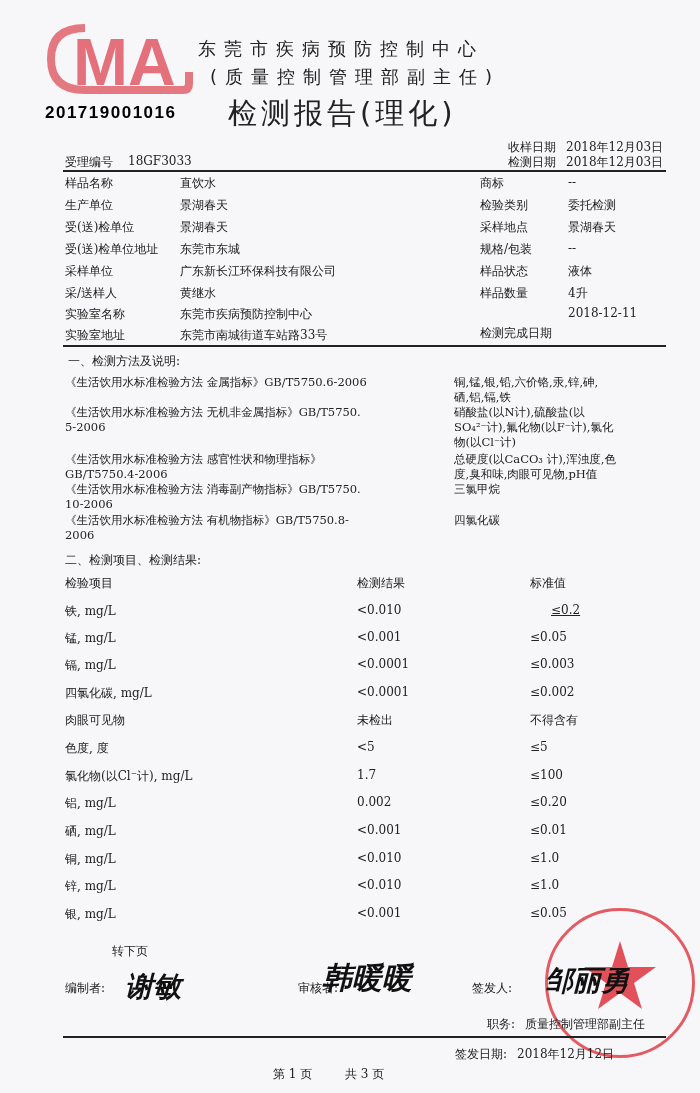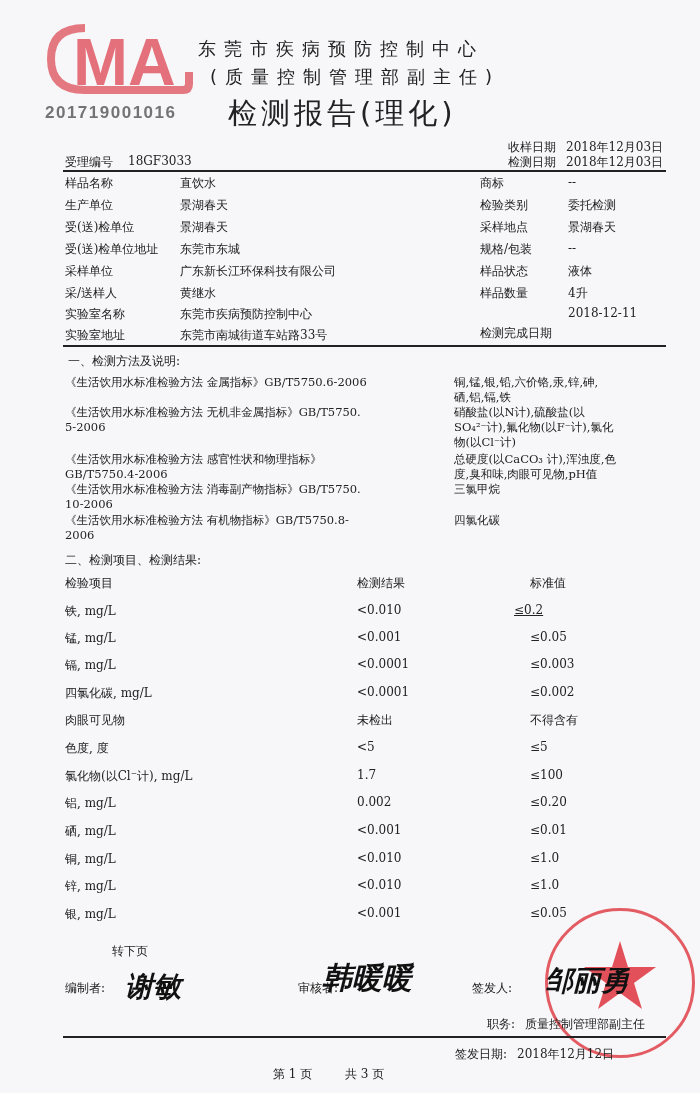--- a/index.html
+++ b/index.html
@@ -11,21 +11,21 @@
   }
   .abs { position: absolute; white-space: nowrap; }
   .s12 { font-size: 12px; }
   .s11 { font-size: 11.5px; }
 
   
   .cma {
     position: absolute; left: 45px; top: 22px; width: 150px; height: 74px;
   }
   .cma-num {
-    position: absolute; left: 45px; top: 103px; font-size: 17px; color: #737373;
+    position: absolute; left: 45px; top: 103px; font-size: 17px; color: #000000;
     font-family: "Liberation Sans", "DejaVu Sans", sans-serif; letter-spacing: 1.5px; font-weight: bold;
   }
   .org1 { left: 198px; top: 37px; font-size: 18px; letter-spacing: 8px; font-family: "DejaVu Sans", sans-serif; }
   .org2 { left: 210px; top: 65px; font-size: 18px; letter-spacing: 8px; font-family: "DejaVu Sans", sans-serif; }
   .title { left: 228px; top: 94px; font-size: 29px; letter-spacing: 4px; font-family: "DejaVu Sans", sans-serif; }
 
   .rule { position: absolute; left: 63px; width: 603px; background: #222; }
 
   .red-seal {
     position: absolute; left: 545px; top: 908px; width: 150px; height: 150px;
@@ -119,21 +119,21 @@
 
 <div class="abs s12" style="left:65px;top:552px;">二、检测项目、检测结果:</div>
 <div>
   <div class="abs s12" style="left:65px;top:575px;">检验项目</div>
   <div class="abs s12" style="left:357px;top:575px;">检测结果</div>
   <div class="abs s12" style="left:530px;top:575px;">标准值</div>
 
   <div>
     <div class="abs s12" style="left:65px;top:603px;">铁, mg/L</div>
     <div class="abs s12" style="left:357px;top:603px;">&lt;0.010</div>
-    <div class="abs s12" style="left:514px;top:603px;text-decoration:underline;">≤0.2</div>
+    <div class="abs s12" style="left:551px;top:603px;text-decoration:underline;">≤0.2</div>
   </div>
   <div>
     <div class="abs s12" style="left:65px;top:630px;">锰, mg/L</div>
     <div class="abs s12" style="left:357px;top:630px;">&lt;0.001</div>
     <div class="abs s12" style="left:530px;top:630px;">≤0.05</div>
   </div>
   <div>
     <div class="abs s12" style="left:65px;top:657px;">镉, mg/L</div>
     <div class="abs s12" style="left:357px;top:657px;">&lt;0.0001</div>
     <div class="abs s12" style="left:530px;top:657px;">≤0.003</div>

